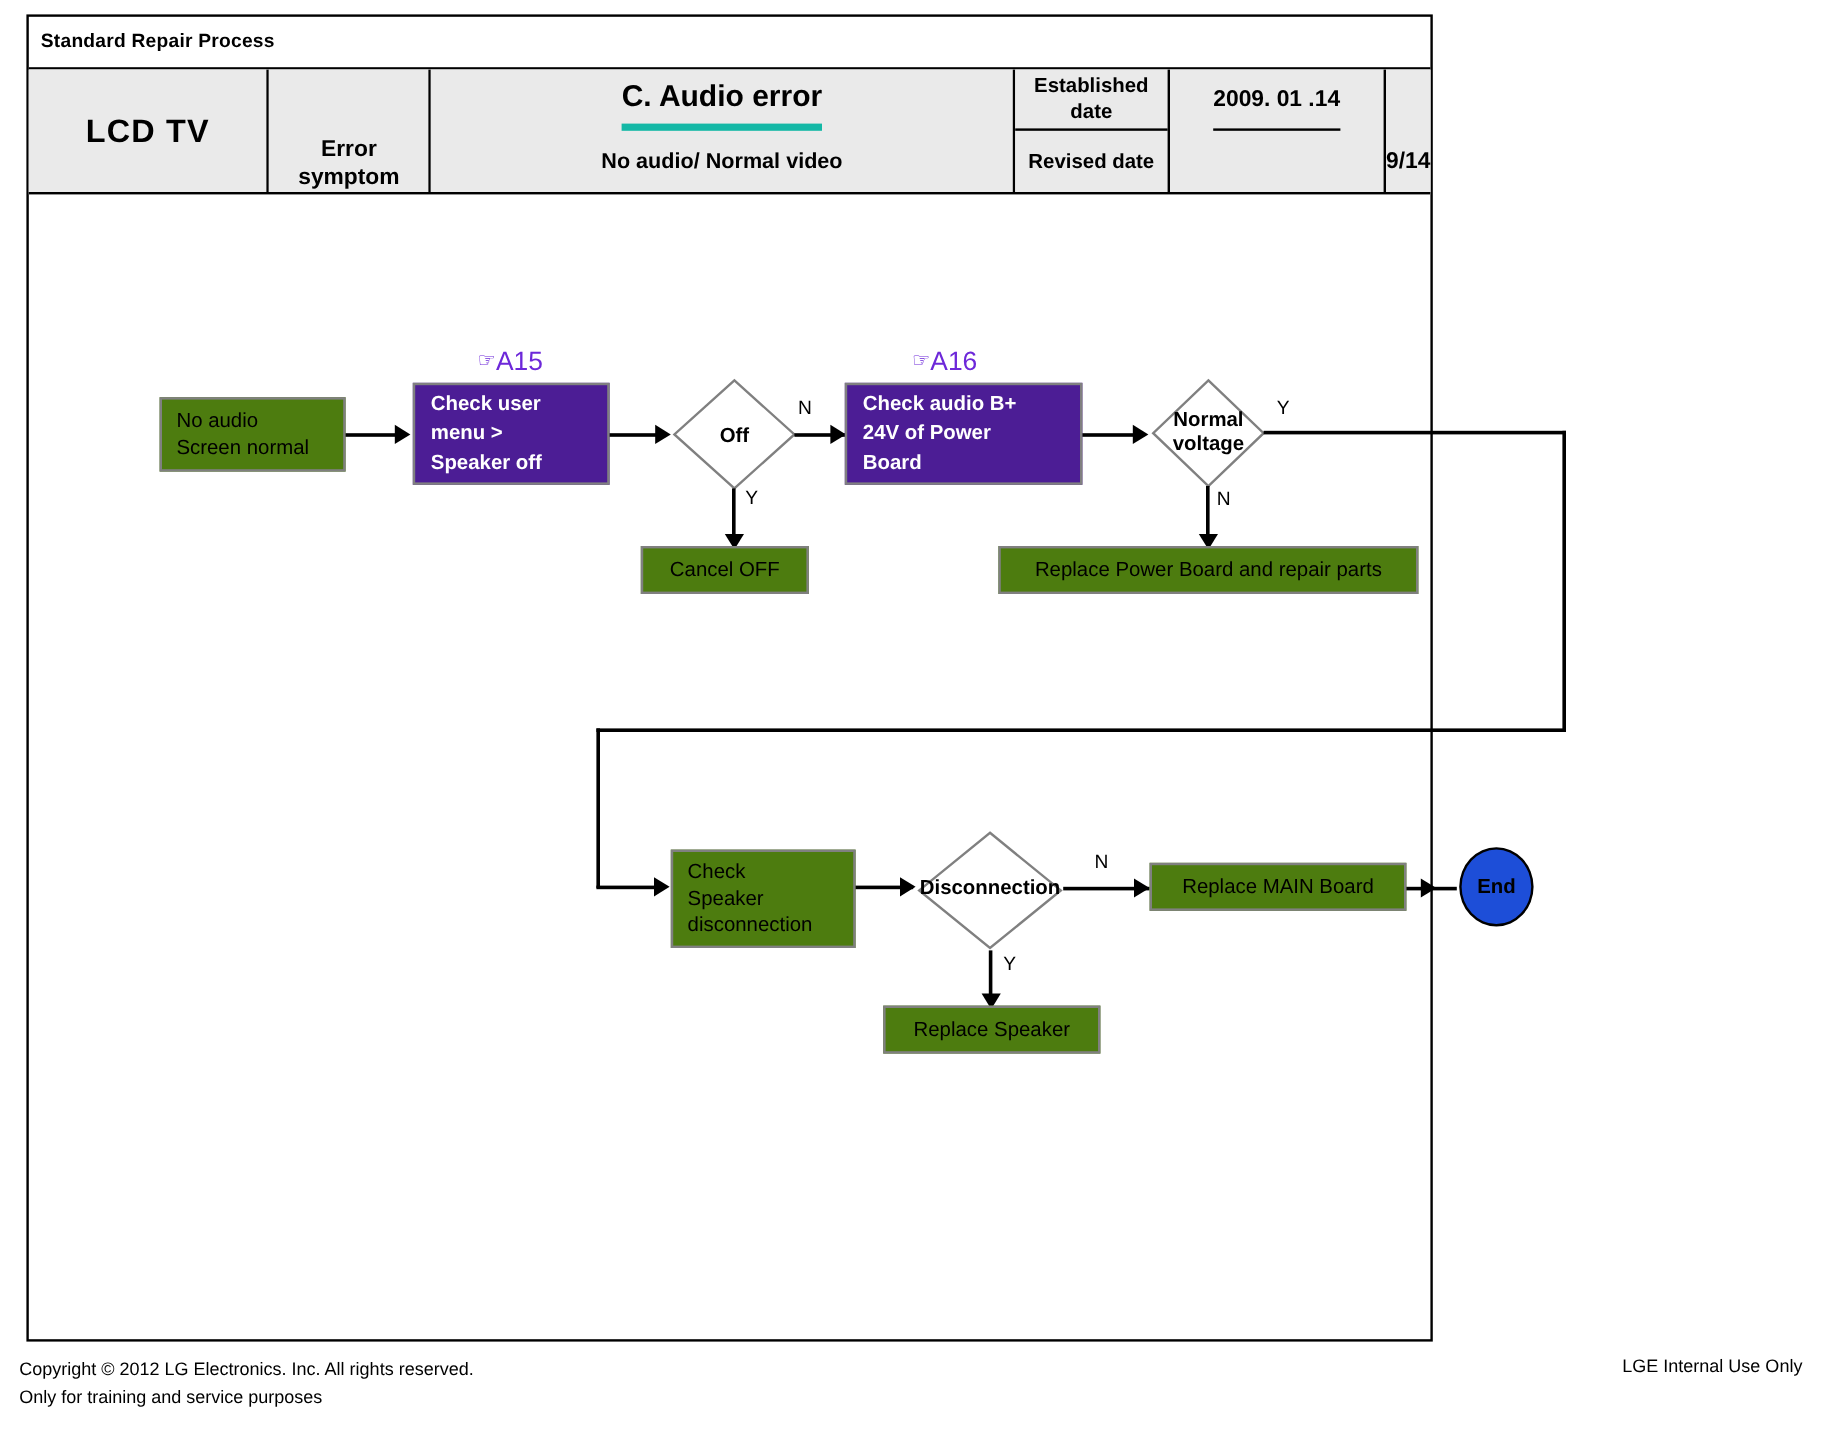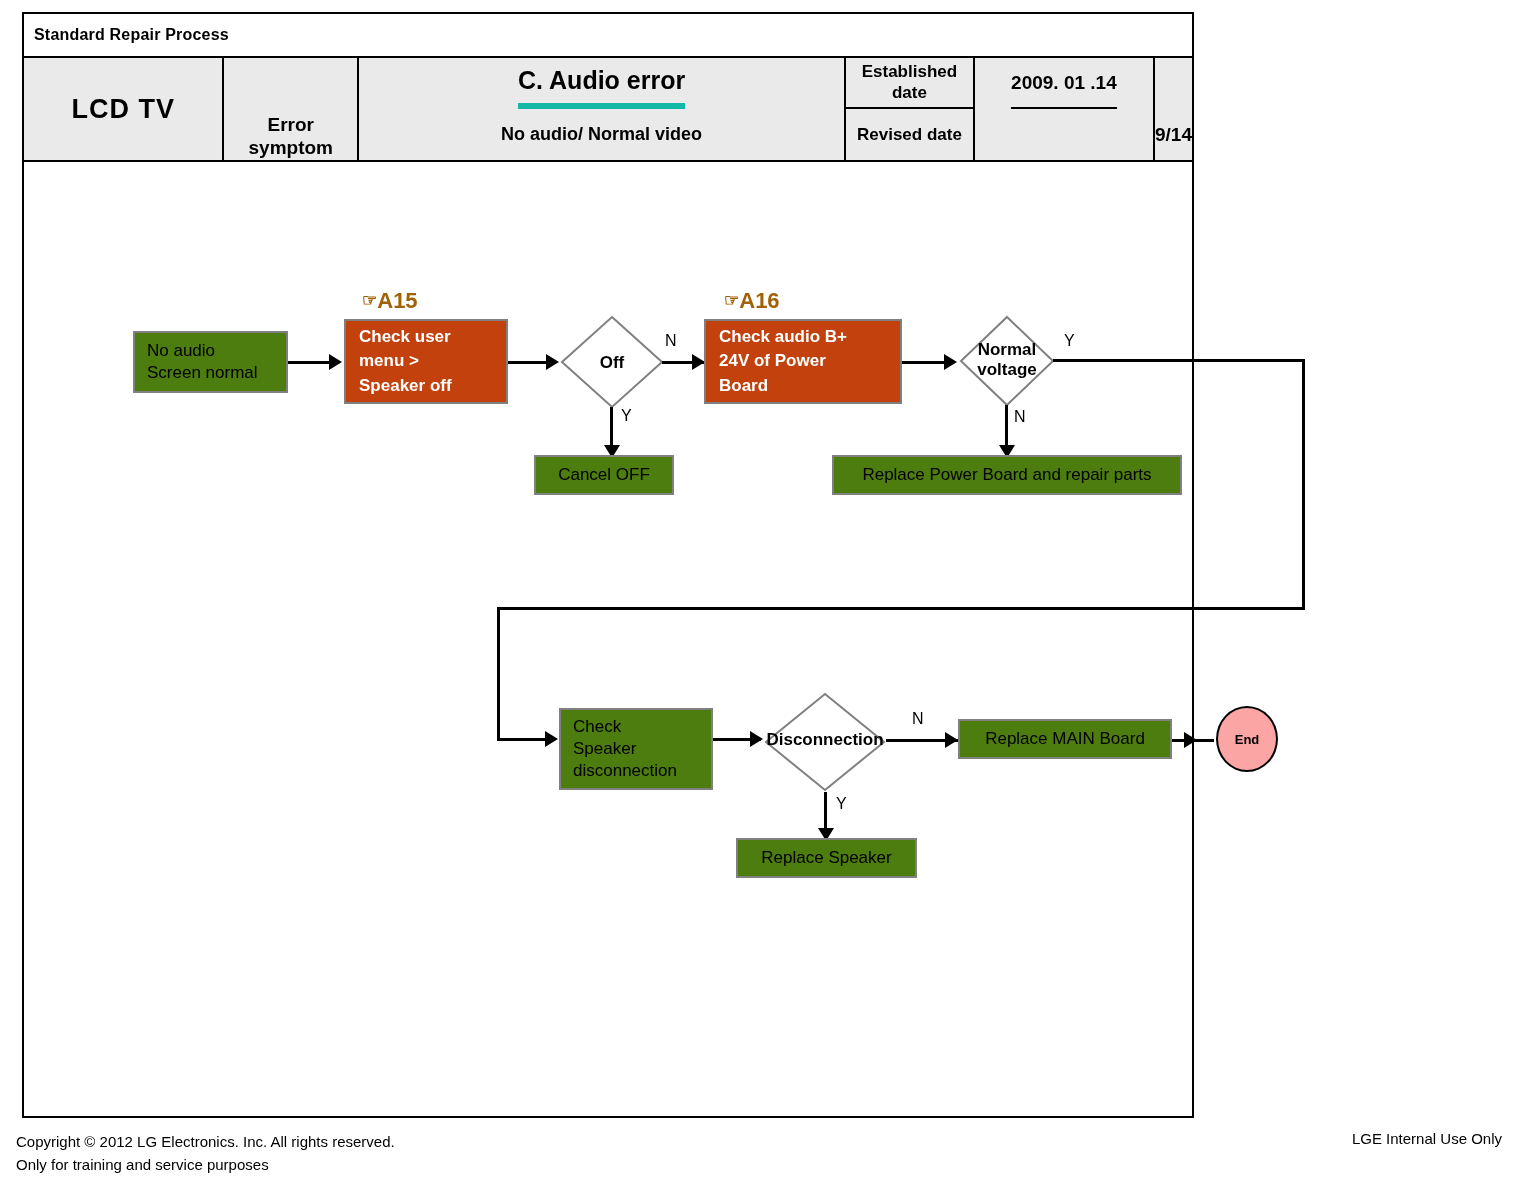--- a/index.html
+++ b/index.html
@@ -61,39 +61,39 @@
   .canvas{position:absolute;left:0;top:148px;width:100%;height:954px;}
   .node{
     position:absolute;box-sizing:border-box;
     display:flex;align-items:center;
     font-size:17px;color:#000;background:#4d7c0f;
     border:2px solid #808080;line-height:1.28;
   }
   .node.center{justify-content:center;text-align:center;}
   .node.left{justify-content:flex-start;padding-left:12px;text-align:left;}
   .node.blue{
-    background:#c2410c;border:2px solid #808080;color:#ffffff;
+    background:#4c1d95;border:2px solid #808080;color:#ffffff;
     font-weight:bold;font-size:17px;align-items:center;padding-left:13px;
     line-height:1.45;
   }
   .tag{
-    position:absolute;color:#a16207;font-weight:bold;font-size:22px;
-    white-space:nowrap;letter-spacing:0px;
+    position:absolute;color:#6d28d9;font-weight:normal;font-size:22px;
+    white-space:nowrap;letter-spacing:0px;margin-left:36px;
   }
   .tag .hand{font-size:17px;vertical-align:2px;}
   .diamond{position:absolute;}
   .diamond svg{display:block;overflow:visible;}
   .dlabel{
     position:absolute;font-weight:bold;font-size:17px;color:#000;
     text-align:center;line-height:1.2;white-space:nowrap;
   }
   .endc{
     position:absolute;border:2px solid #000;border-radius:50%;
     display:flex;align-items:center;justify-content:center;
-    font-weight:bold;font-size:13px;color:#000;background:#fca5a5;box-sizing:border-box;
+    font-weight:bold;font-size:17px;color:#000;background:#1d4ed8;box-sizing:border-box;
   }
   .yn{position:absolute;font-size:16px;color:#000;}
   .ln{position:absolute;background:#000;}
   .ln.h{height:3px;}
   .ln.v{width:3px;}
   .ar{position:absolute;width:0;height:0;}
   .ar.r{border-top:8px solid transparent;border-bottom:8px solid transparent;border-left:13px solid #000;}
   .ar.d{border-left:8px solid transparent;border-right:8px solid transparent;border-top:13px solid #000;}
 
   

